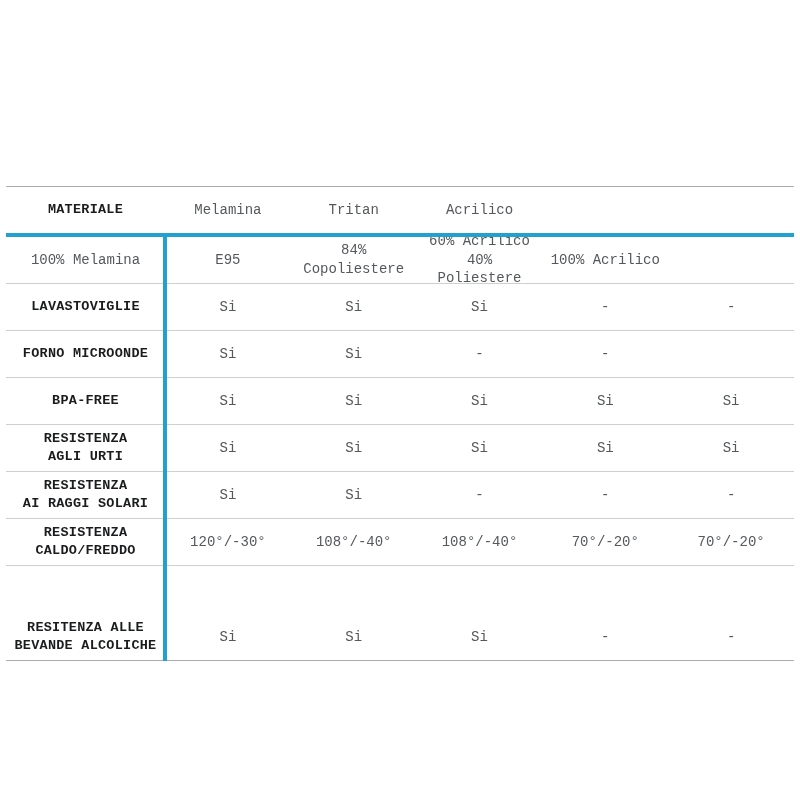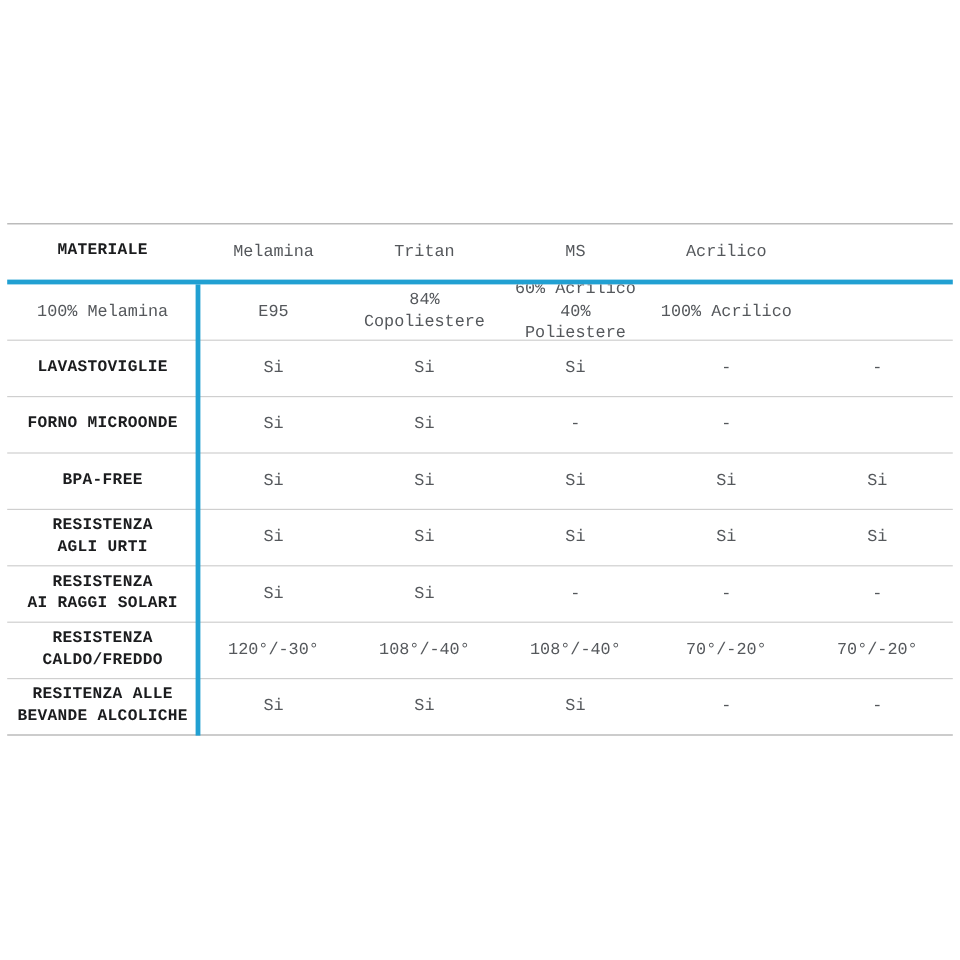--- a/index.html
+++ b/index.html
@@ -37,21 +37,21 @@
     left:157px;top:0;bottom:0;width:4px;
     background:var(--accent);
     z-index:2;
   }
   .trow{
     display:grid;
     grid-template-columns:159px repeat(5,1fr);
     height:46px;
     border-bottom:1px solid var(--line-light);
   }
-  .trow:last-child{border-bottom:1px solid var(--line-strong);}
+  .trow:last-child{border-bottom:1px solid var(--line-strong);margin-top:48px;}
   .cell{
     display:flex;
     align-items:center;
     justify-content:center;
     text-align:center;
     white-space:pre-line;
     padding:2px 8px;
     overflow:hidden;
     font-family:Liberation Mono, monospace;
   }
@@ -70,21 +70,20 @@
 </style>
 </head>
 <body style="background: rgb(255, 255, 255);">
 
 <div class="table-wrap">
 
   <div class="thead">
     <div class="cell head-label">MATERIALE</div>
     <div class="cell head-col">Melamina</div>
     <div class="cell head-col">Tritan</div>
-    <div class="cell head-col">MS</div>
     <div class="cell head-col">Acrilico</div>
   </div>
 
   <div class="accent-bar"></div>
 
   <div class="tbody">
     <div class="vline"></div>
 
   <div class="trow">
     <div class="cell cell-value">100% Melamina</div>

